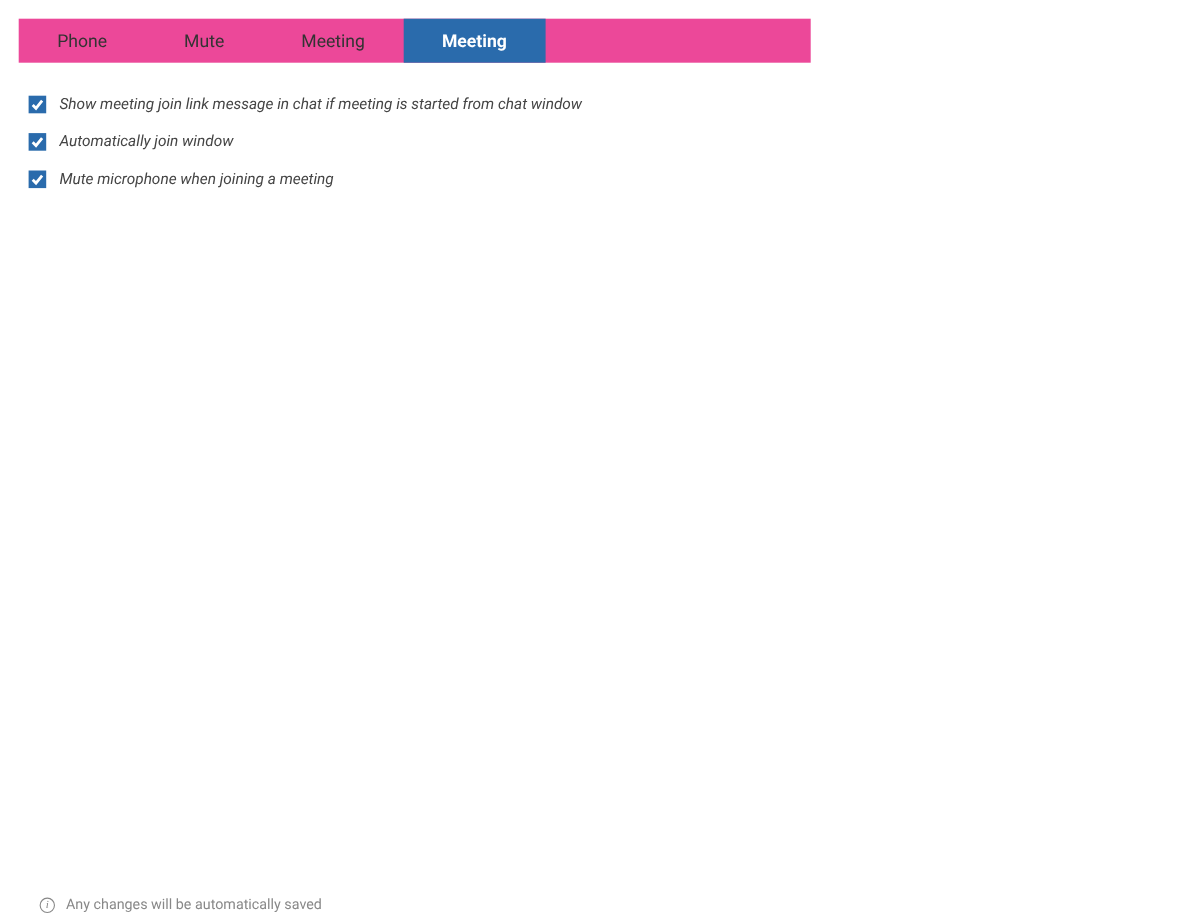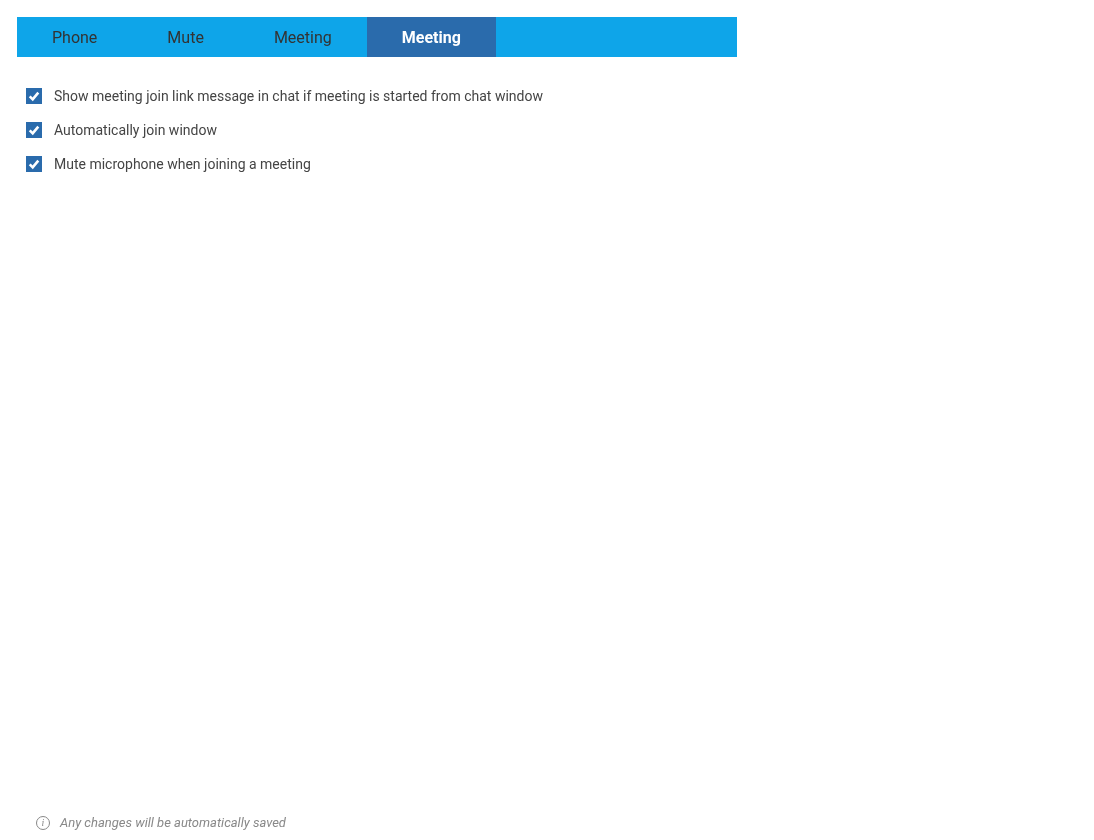--- a/index.html
+++ b/index.html
@@ -11,21 +11,21 @@
       font-family: -apple-system, BlinkMacSystemFont, "Segoe UI", Roboto, Arial, sans-serif;
       background: #ffffff;
       width: 1094px;
       height: 840px;
       position: relative;
       color: #333;
     }
     .tabs {
       display: flex;
       margin: 17px 17px 0 17px;
-      background: #0ea5e9;
+      background: #ec4899;
       height: 40px;
       width: 720px;
     }
     .tab {
       height: 40px;
       display: flex;
       align-items: center;
       justify-content: center;
       font-size: 16px;
       font-weight: 400;
@@ -38,23 +38,23 @@
       background: #2a6bac;
       color: #ffffff;
       font-weight: 700;
     }
     .settings {
       margin-top: 30px;
       padding-left: 26px;
     }
     .setting-row {
       display: flex;
-      align-items: center;
       margin-bottom: 16px;
       height: 18px;
+      font-style: italic;
     }
     .checkbox {
       width: 16px;
       height: 16px;
       background: #2a6bac;
       display: flex;
       align-items: center;
       justify-content: center;
       cursor: pointer;
       flex-shrink: 0;
@@ -92,21 +92,20 @@
       content: 'i';
       font-size: 10px;
       font-family: Georgia, serif;
       color: #888;
       font-style: italic;
     }
     .footer-text {
       margin-left: 10px;
       font-size: 13px;
       color: #888;
-      font-style: italic;
     }
   </style>
 </head>
 <body>
 
 <div class="tabs">
   <div class="tab">Phone</div>
   <div class="tab">Mute</div>
   <div class="tab">Meeting</div>
   <div class="tab active">Meeting</div>

